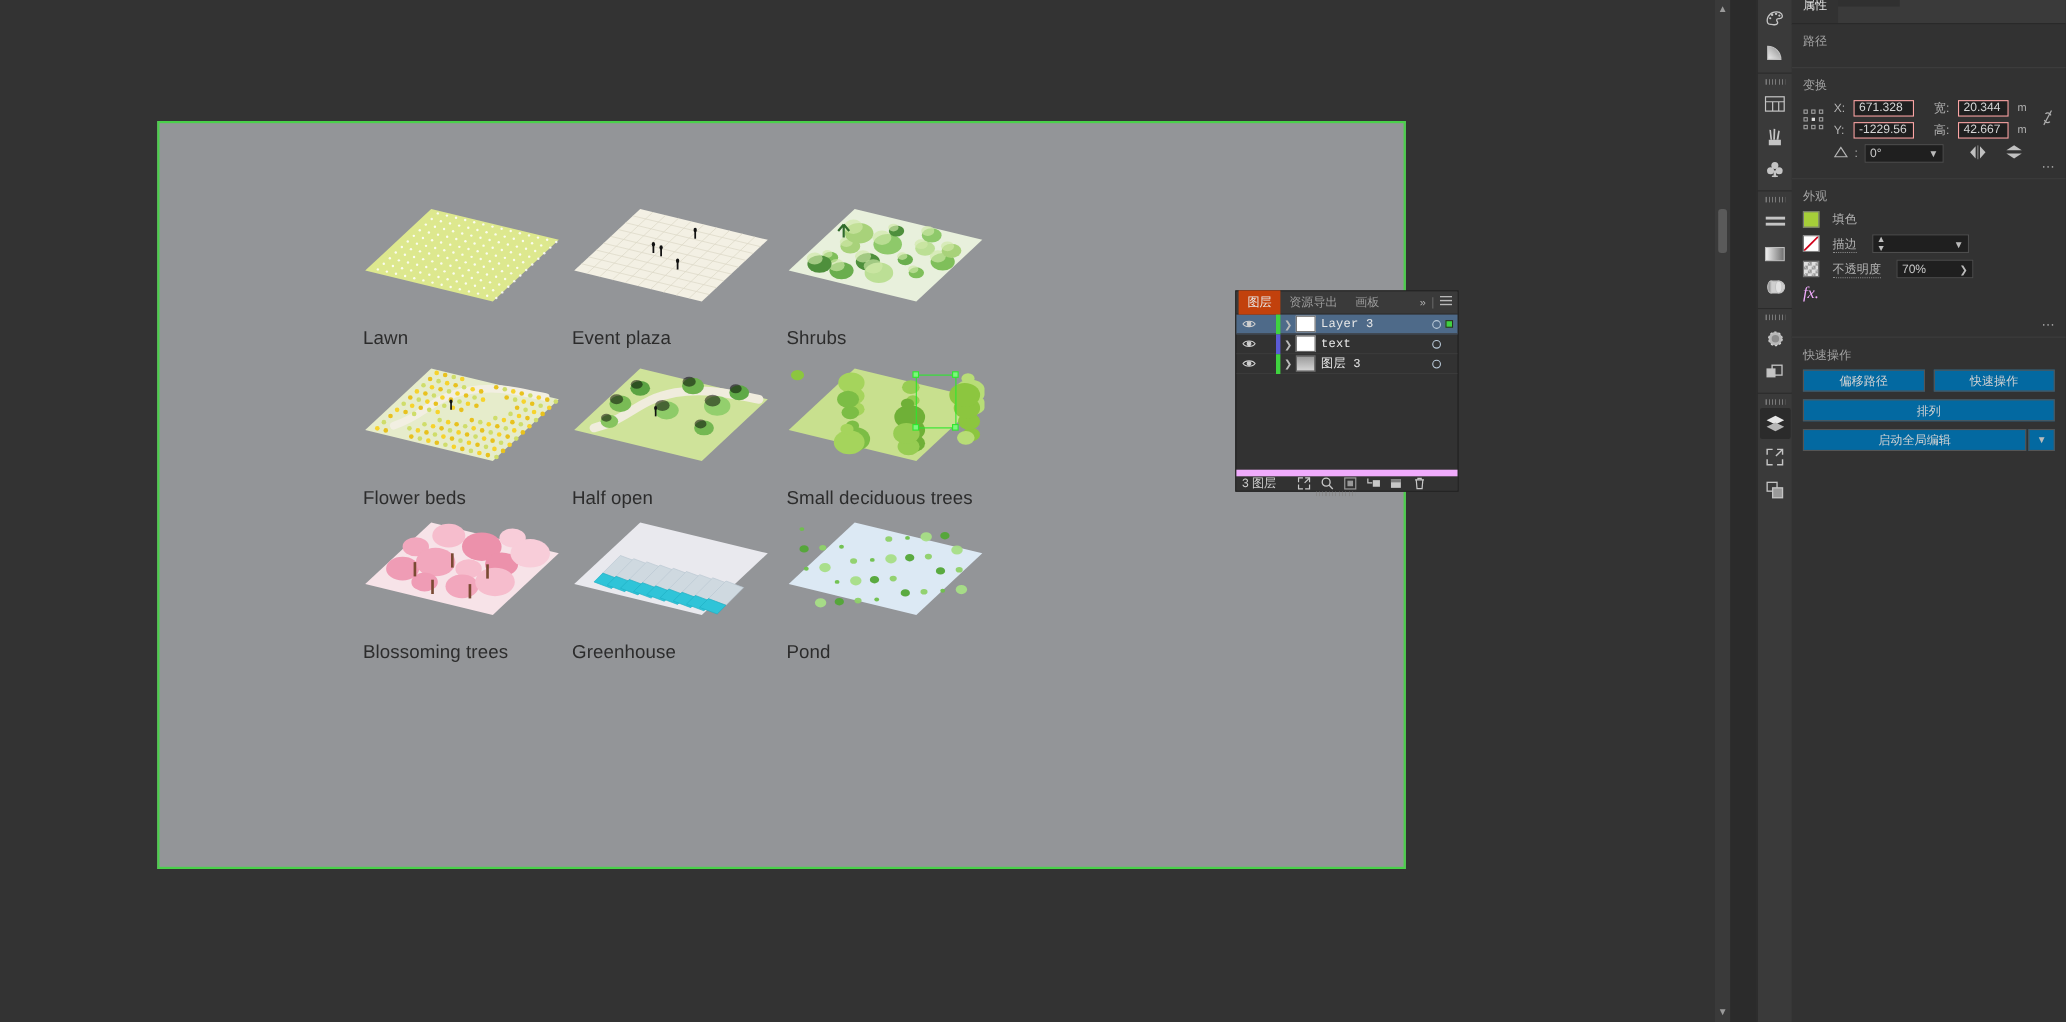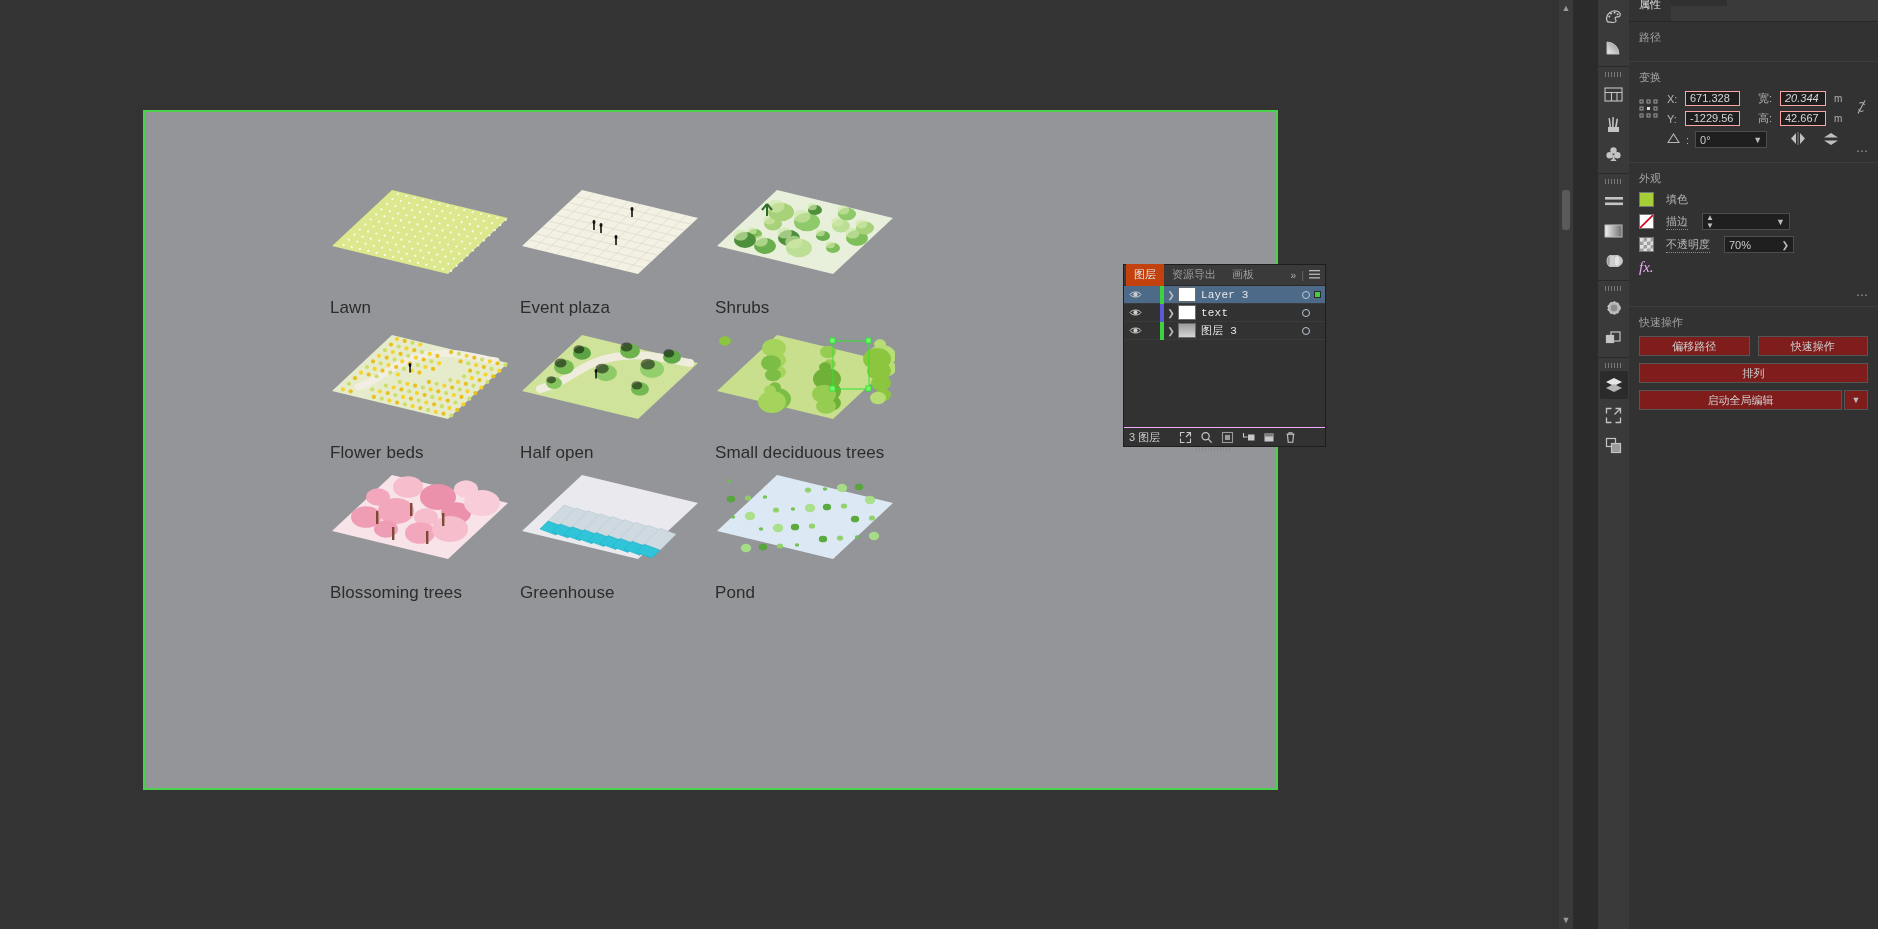--- a/index.html
+++ b/index.html
@@ -66,21 +66,21 @@
     height: 15px; line-height: 15px; font-size: 11px; padding: 0 4px;
     font-family: "Liberation Sans", sans-serif;
   }
   .unit { color:#b0b0b0; font-size:10px; margin-left:2px; }
   .dots { position:absolute; right: 8px; color:#9a9a9a; letter-spacing:2px; font-size: 12px; }
   .swatch { width: 15px; height: 15px; border: 1px solid #777; }
   .underline-txt { border-bottom: 1px dotted #8a8a8a; }
   .sel-ctl { background:#1f1f1f; border:1px solid #4d4d4d; height:17px; display:flex; align-items:center; }
   .chev { color:#bbb; font-size:9px; padding: 0 4px; }
   .qa-btn {
-    background: #7f1d1d; border: 1px solid #555; color: #d2d2d2;
+    background: #0369a1; border: 1px solid #555; color: #d2d2d2;
     height: 20px; display:flex; align-items:center; justify-content:center;
     font-size: 11px; flex: 1;
   }
 
   
   #layers {
     position: absolute; left: 1123px; top: 264px; width: 203px; height: 183px;
     background: #323232; border: 1px solid #1e1e1e;
     font-size: 11px; color: #cfcfcf;
   }
@@ -94,21 +94,21 @@
   .lcell-eye { width: 22px; display:flex; justify-content:center; align-items:center; }
   .lcell-lock { width: 14px; }
   .lcolor { width: 4px; height: 18px; }
   .ldisc { width: 14px; color:#bcbcbc; font-size:9px; text-align:center;}
   .lthumb { width: 18px; height: 15px; border: 1px solid #6c6c6c; background:#fff; margin-right: 5px; }
   .lname { font-family: "Liberation Mono", monospace; font-size: 11px; color:#e8e8e8; letter-spacing:.2px;}
   .ltarget { margin-left:auto; display:flex; align-items:center; gap: 4px; padding-right: 4px;}
   .ring { width: 8px; height: 8px; border: 1.5px solid #b9c9d8; border-radius: 50%; }
   .sqdot { width: 7px; height: 7px; background: #3fd23f; border:1px solid #2a2a2a;}
   #layers-footer { position:absolute; bottom:0; left:0; right:0; height: 19px; background:#323232;
-     border-top: 1px solid #f0abfc; display:flex; align-items:center; padding: 0 5px; gap: 2px; }
+     border-top: 6px solid #f0abfc; display:flex; align-items:center; padding: 0 5px; gap: 2px; }
   .lf-icon { width: 19px; height:17px; display:flex; align-items:center; justify-content:center; }
 
   
   .vscroll { position:absolute; background:#3a3a3a; }
   .vthumb { position:absolute; background:#5a5a5a; border-radius:3px; }
   .arrow { color:#9a9a9a; font-size:9px; text-align:center; }
 </style>
 </head>
 <body>
 
@@ -915,21 +915,21 @@
             </g>
               <rect x="8" y="8" width="3" height="3" fill="#dcdcdc"></rect>
             </svg>
         </div>
 
         <div style="flex:1;">
           <div class="p-row" style="margin-bottom:5px;">
             <span class="p-lbl" style="width:12px;">X:</span>
             <input class="num" style="width: 55px;" value="671.328">
             <span class="p-lbl" style="margin-left:12px;width:16px;">宽:</span>
-            <input class="num" style="width: 46px; font-style: italic;" value="20.344">
+            <input class="num" style="width: 46px;" value="20.344">
             <span class="unit">m</span>
           </div>
           <div class="p-row" style="margin-bottom:5px;">
             <span class="p-lbl" style="width:12px;">Y:</span>
             <input class="num" style="width: 55px;" value="-1229.56">
             <span class="p-lbl" style="margin-left:12px;width:16px;">高:</span>
             <input class="num" style="width: 46px;" value="42.667">
             <span class="unit">m</span>
           </div>
         </div>

